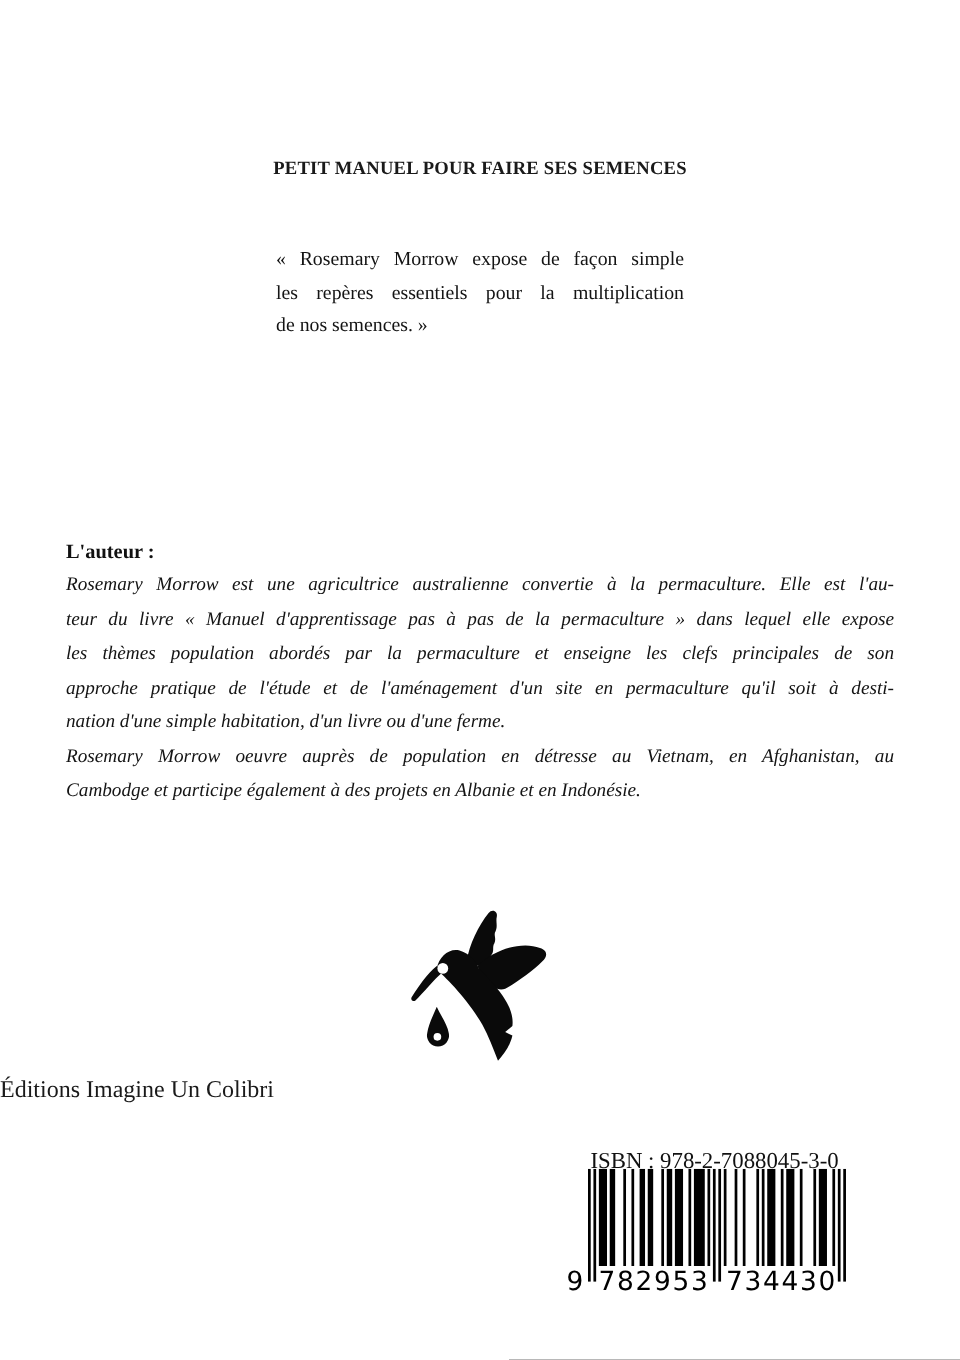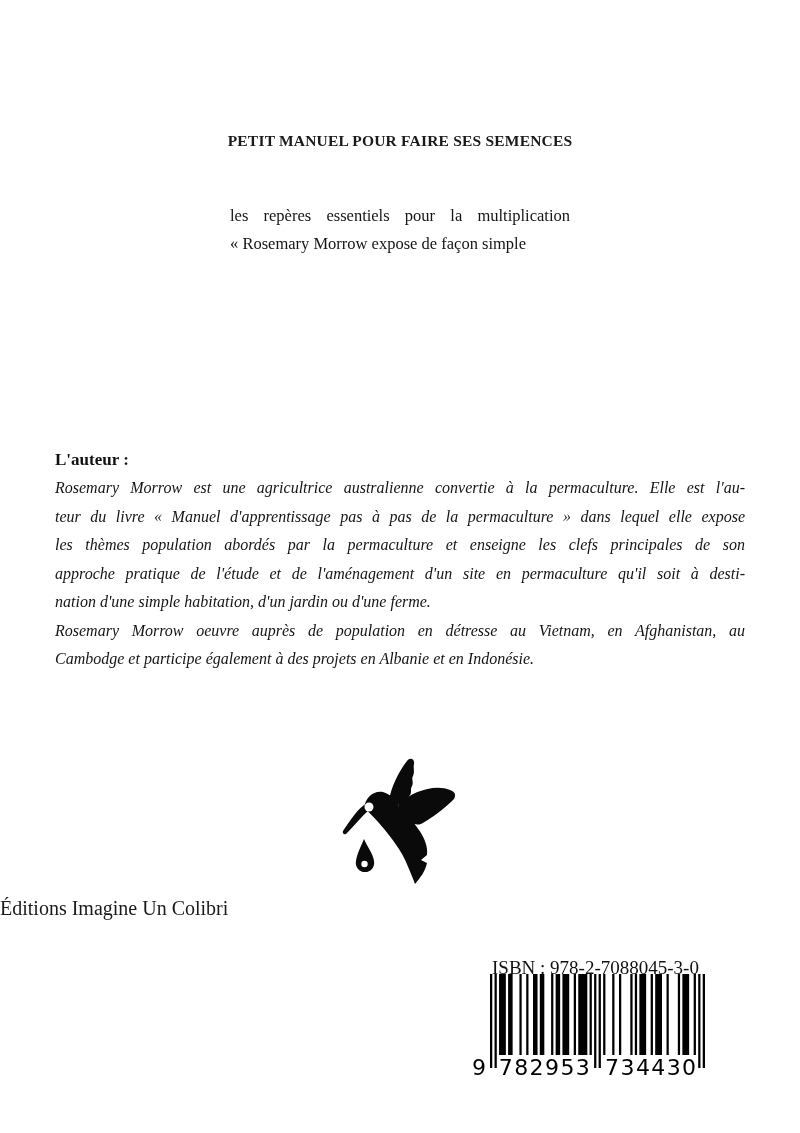--- a/index.html
+++ b/index.html
@@ -55,32 +55,33 @@
 </head>
 <body>
 
 <div class="page">
 
   <div class="title-block">
     <span>PETIT MANUEL POUR FAIRE SES SEMENCES</span>
   </div>
 
   <div class="quote-block">
+      <div class="quote-line">« Rosemary Morrow expose de façon simple</div>
       <div class="quote-line">les repères essentiels pour la multiplication</div>
-      <div class="quote-line">« Rosemary Morrow expose de façon simple</div>
+      <div class="quote-line">de nos semences. »</div>
     </div>
 
   <div class="author-block">
     <div class="author-heading">L'auteur :</div>
     <div>
         <div class="a-line jst">Rosemary Morrow est une agricultrice australienne convertie à la permaculture. Elle est l'au-</div>
         <div class="a-line jst">teur du livre « Manuel d'apprentissage pas à pas de la permaculture » dans lequel elle expose</div>
         <div class="a-line jst">les thèmes population abordés par la permaculture et enseigne les clefs principales de son</div>
         <div class="a-line jst">approche pratique de l'étude et de l'aménagement d'un site en permaculture qu'il soit à desti-</div>
-        <div class="a-line">nation d'une simple habitation, d'un jardin ou d'une ferme.</div>
+        <div class="a-line">nation d'une simple habitation, d'un livre ou d'une ferme.</div>
         <div class="a-line jst">Rosemary Morrow oeuvre auprès de population en détresse au Vietnam, en Afghanistan, au</div>
         <div class="a-line">Cambodge et participe également à des projets en Albanie et en Indonésie.</div>
       </div>
   </div>
 
   <div class="logo-wrap">
     <svg width="160" height="145" viewBox="0 0 160 145" xmlns="http://www.w3.org/2000/svg">
 
       <path fill="#0a0a0a" d="M 69,56
         C 71,42 79,26 87,16

